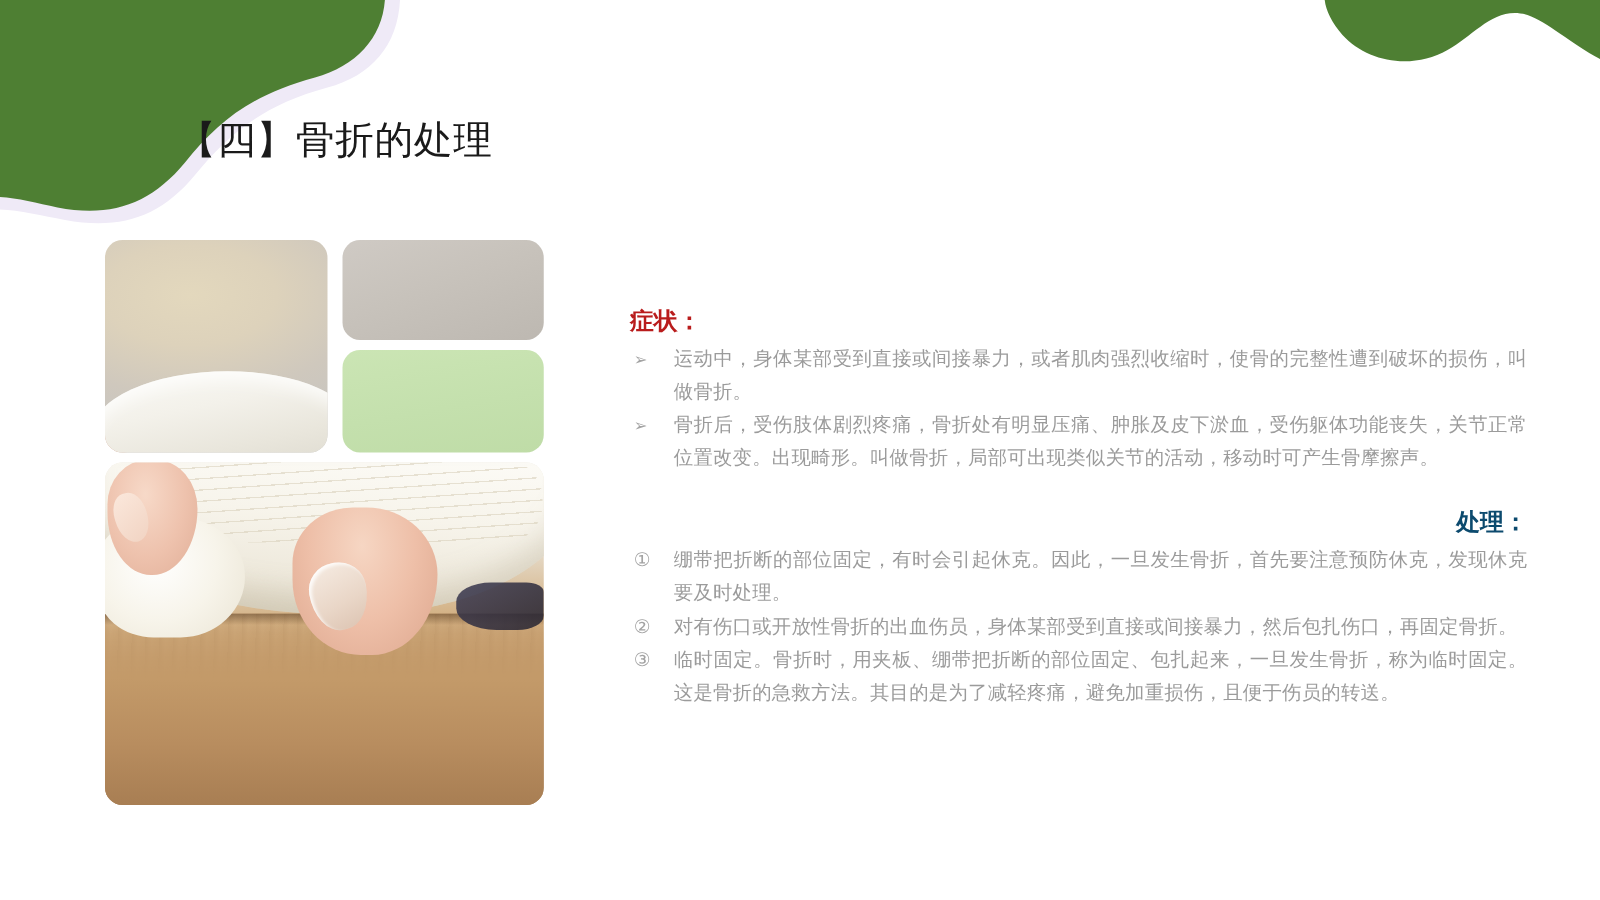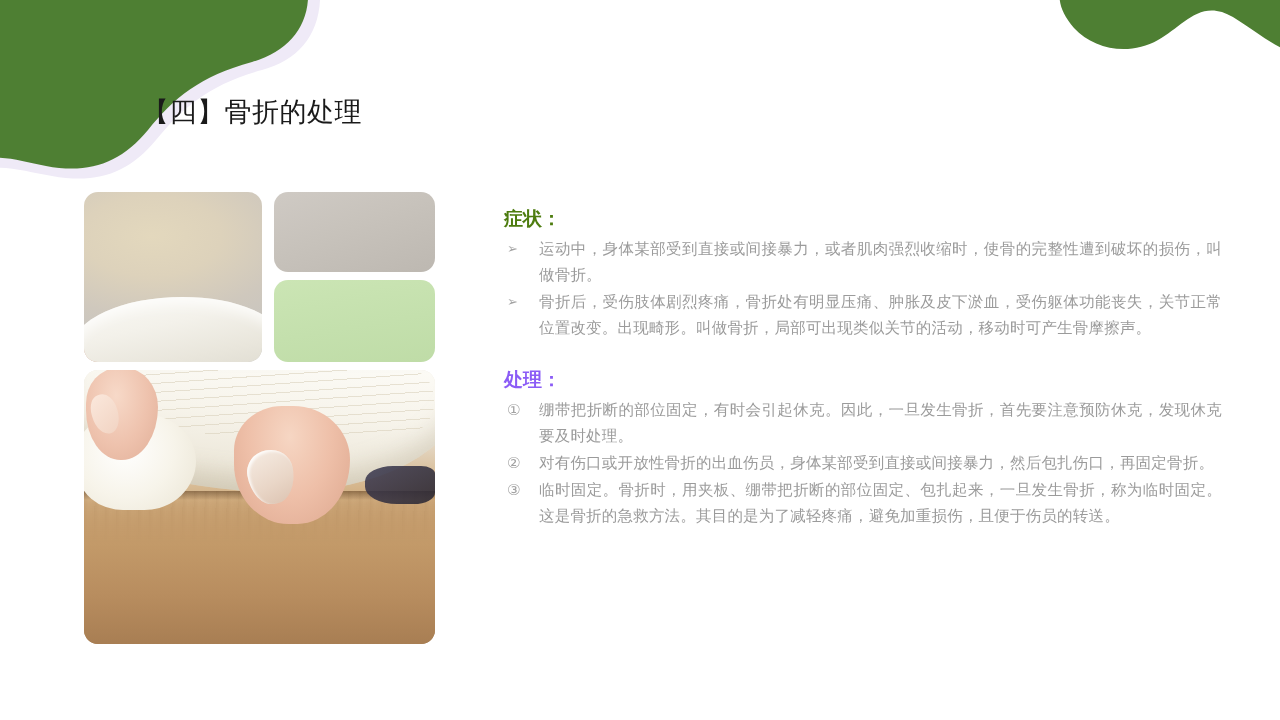--- a/index.html
+++ b/index.html
@@ -30,21 +30,21 @@
     width: 1280px;
     height: 720px;
     pointer-events: none;
   }
 
   
   .page-title {
     position: absolute;
     left: 142px;
     top: 92px;
-    font-size: 27px;
+    font-size: 31px;
     line-height: 40px;
     color: #1a1a1a;
     letter-spacing: 0.5px;
     white-space: nowrap;
     font-weight: 400;
   }
 
   
   .collage {
     position: absolute;
@@ -212,22 +212,22 @@
     top: 206px;
     width: 718px;
   }
   .section { margin-bottom: 26px; }
   .section-heading {
     font-size: 19px;
     font-weight: bold;
     line-height: 26px;
     margin-bottom: 4px;
   }
-  .heading-symptom { color: #4d7c0f; }
-  .heading-treat   { color: #8b5cf6; }
+  .heading-symptom { color: #b91c1c; margin-top: 39px; }
+  .heading-treat   { color: #0c4a6e; text-align: right; }
 
   .bullet-list { margin: 0; padding: 0; list-style: none; }
   .bullet-item {
     display: flex;
     align-items: flex-start;
     color: #9b9b9b;
     font-size: 15.5px;
     line-height: 26px;
     margin-bottom: 1px;
   }

